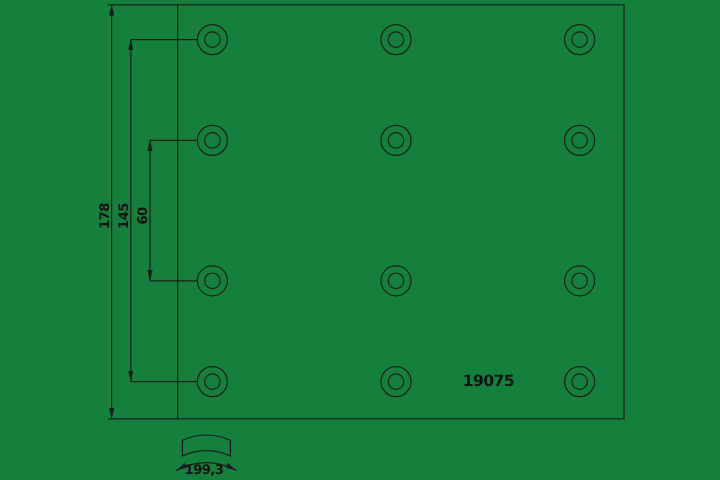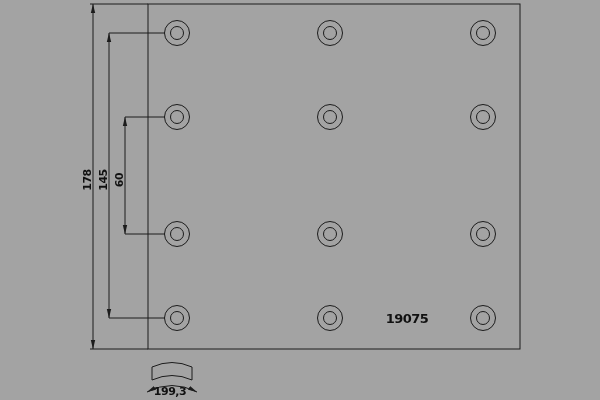--- a/index.html
+++ b/index.html
@@ -5,21 +5,21 @@
   html, body {
     margin: 0;
     padding: 0;
     background: #ffffff;
     font-family: "DejaVu Sans", "Liberation Sans", sans-serif;
   }
   .stage {
     position: relative;
     width: 600px;
     height: 400px;
-    background: #a3a3a3;
+    background: #15803d;
     overflow: hidden;
   }
   svg { display: block; }
   .thin   { stroke: #1c1c1c; stroke-width: 1; fill: none; }
   .dim-label {
     font-family: "DejaVu Sans", "Liberation Sans", sans-serif;
     font-size: 11px;
     font-weight: bold;
     letter-spacing: -0.5px;
     fill: #111111;

